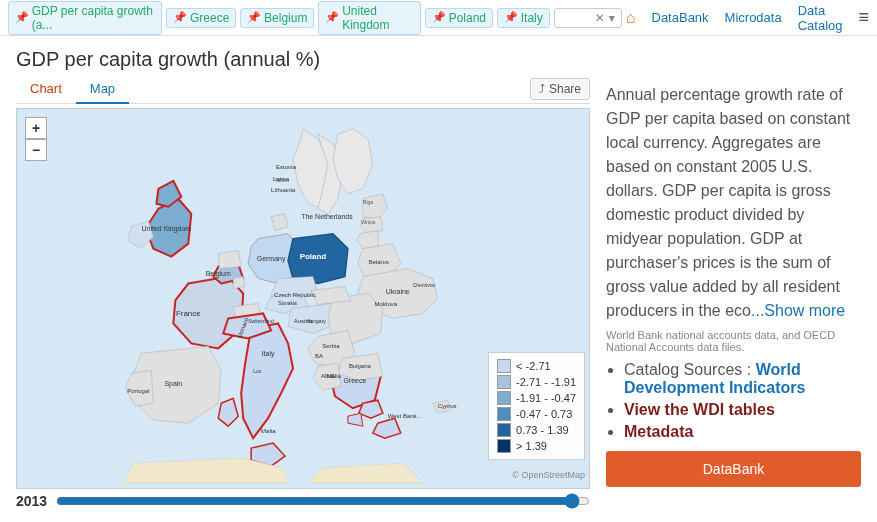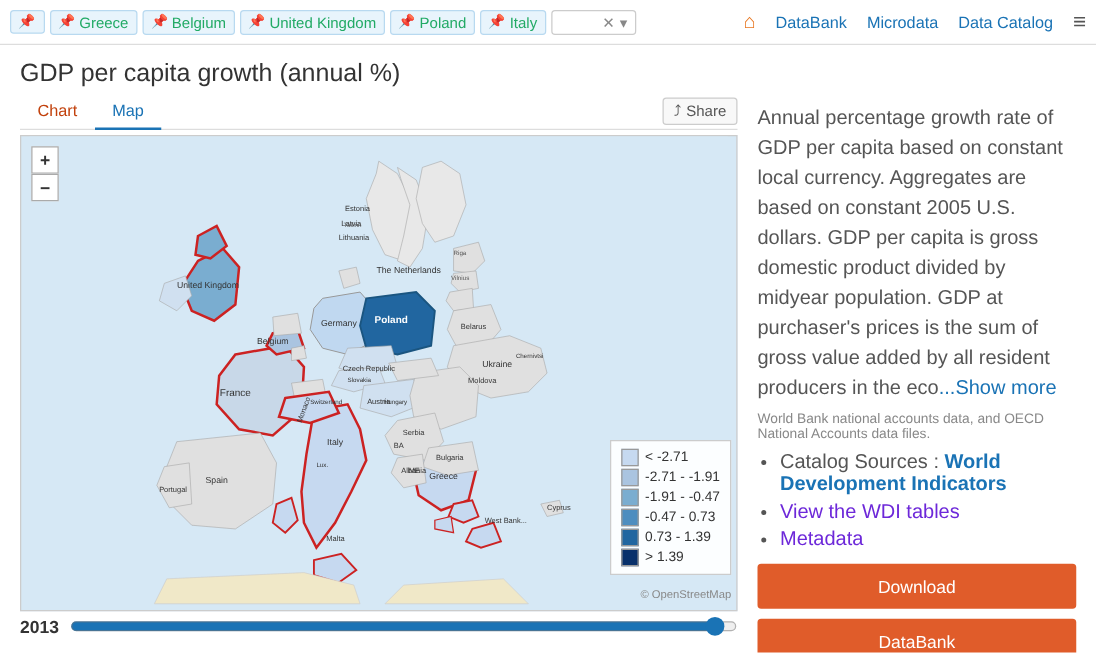--- a/index.html
+++ b/index.html
@@ -226,22 +226,23 @@
       margin-bottom: 4px;
       font-size: 16px;
       color: #555;
     }
     .catalog-list li a, .catalog-list li strong {
       color: #1a73b5;
       font-weight: bold;
       text-decoration: none;
     }
     .catalog-list li .link-text {
-      color: #6d28d9;
-      cursor: pointer;
+      color: #7f1d1d;
+      cursor: pointer;
+      font-weight: bold;
     }
     .action-btn {
       display: block;
       width: 100%;
       padding: 10px;
       margin-bottom: 8px;
       border: none;
       border-radius: 3px;
       font-size: 14px;
       cursor: pointer;
@@ -268,20 +269,21 @@
     .tag-uk { background: #e8f4fc; }
     .tag-poland { background: #e8f4fc; }
     .tag-italy { background: #e8f4fc; }
   </style>
 </head>
 <body>
 
 <div id="top-nav">
   <div class="tag-item tag-gdp">
     <span class="pin-icon">📌</span>
+    <span>GDP per capita growth (a...</span>
   </div>
   <div class="tag-item tag-greece">
     <span class="pin-icon">📌</span>
     <span>Greece</span>
   </div>
   <div class="tag-item tag-belgium">
     <span class="pin-icon">📌</span>
     <span>Belgium</span>
   </div>
   <div class="tag-item tag-uk">
@@ -508,17 +510,16 @@
         <strong>World Development Indicators</strong>
       </li>
       <li>
         <span class="link-text">View the WDI tables</span>
       </li>
       <li>
         <span class="link-text">Metadata</span>
       </li>
     </ul>
 
-    <button class="action-btn">Download</button>
     <button class="action-btn databank">DataBank</button>
   </div>
 
 </div>
 
 </body></html>

